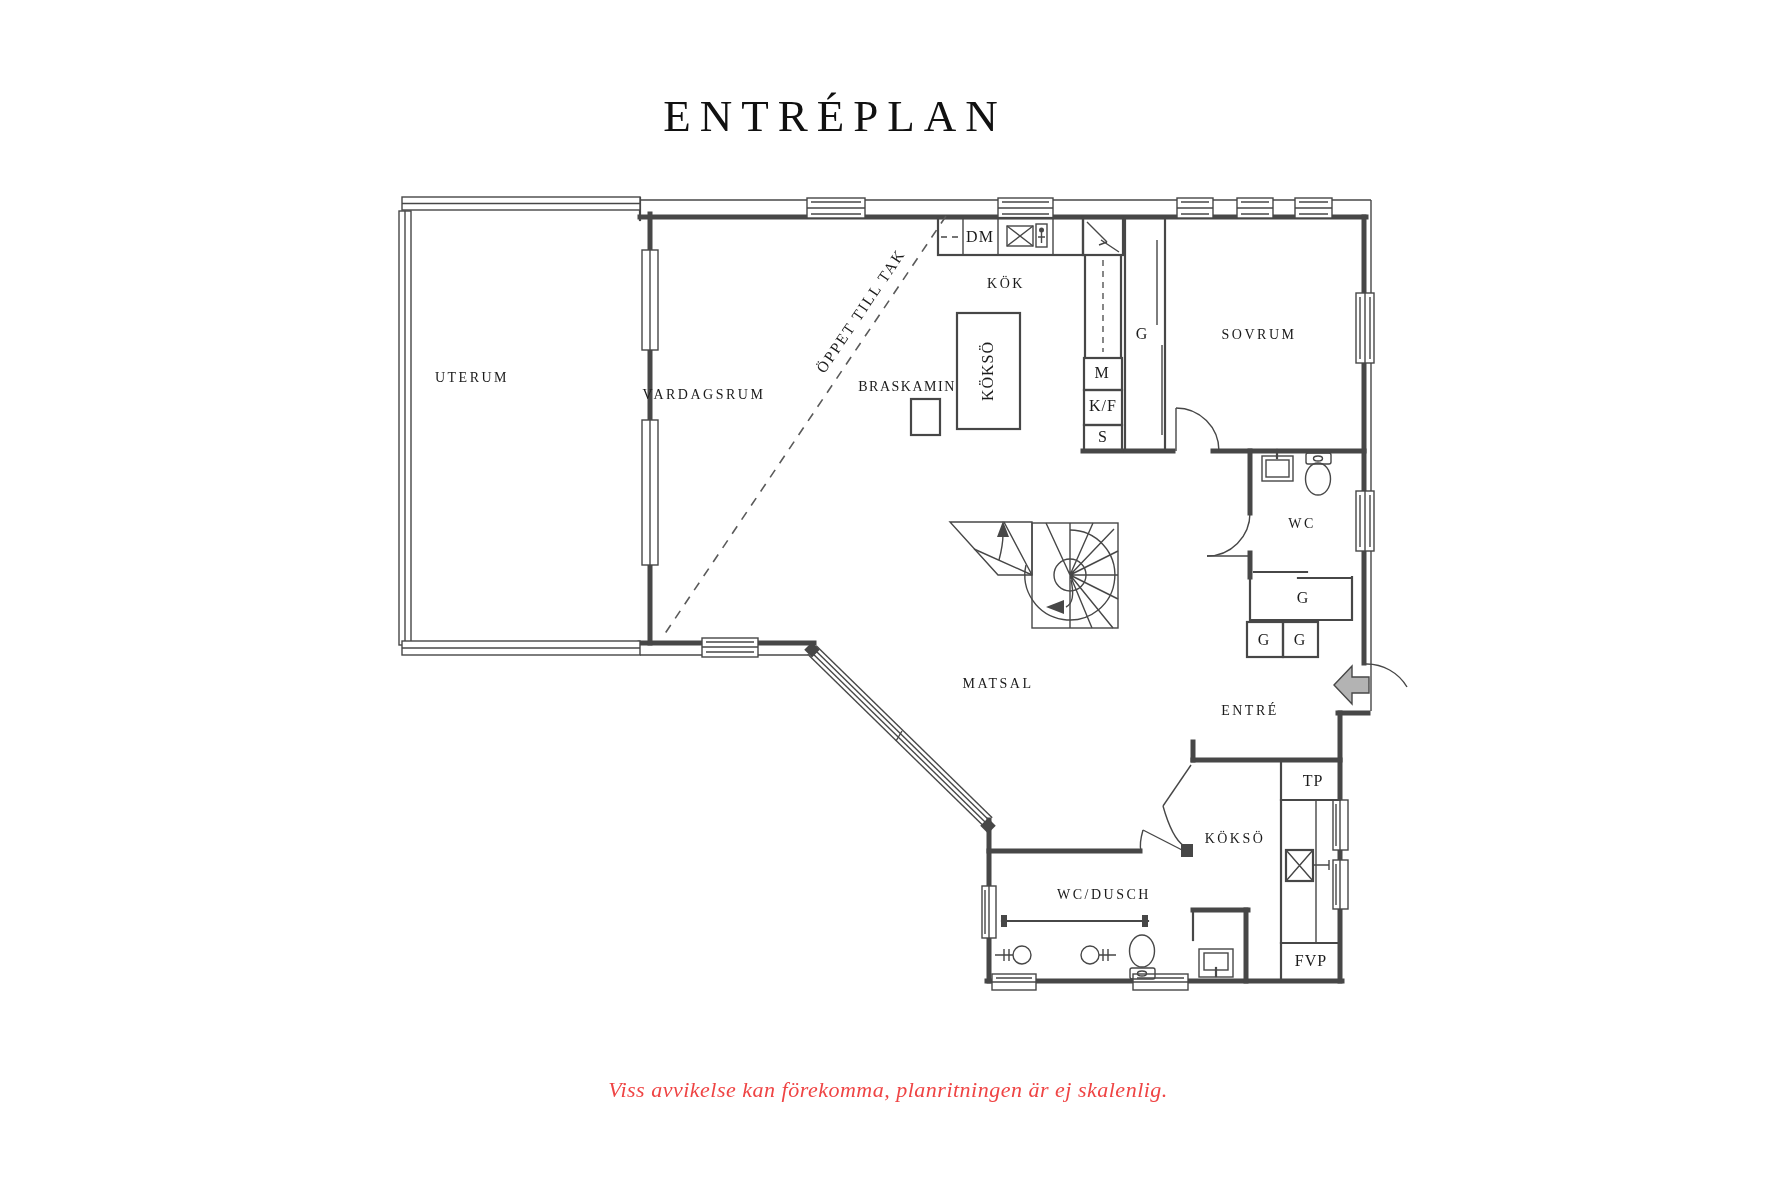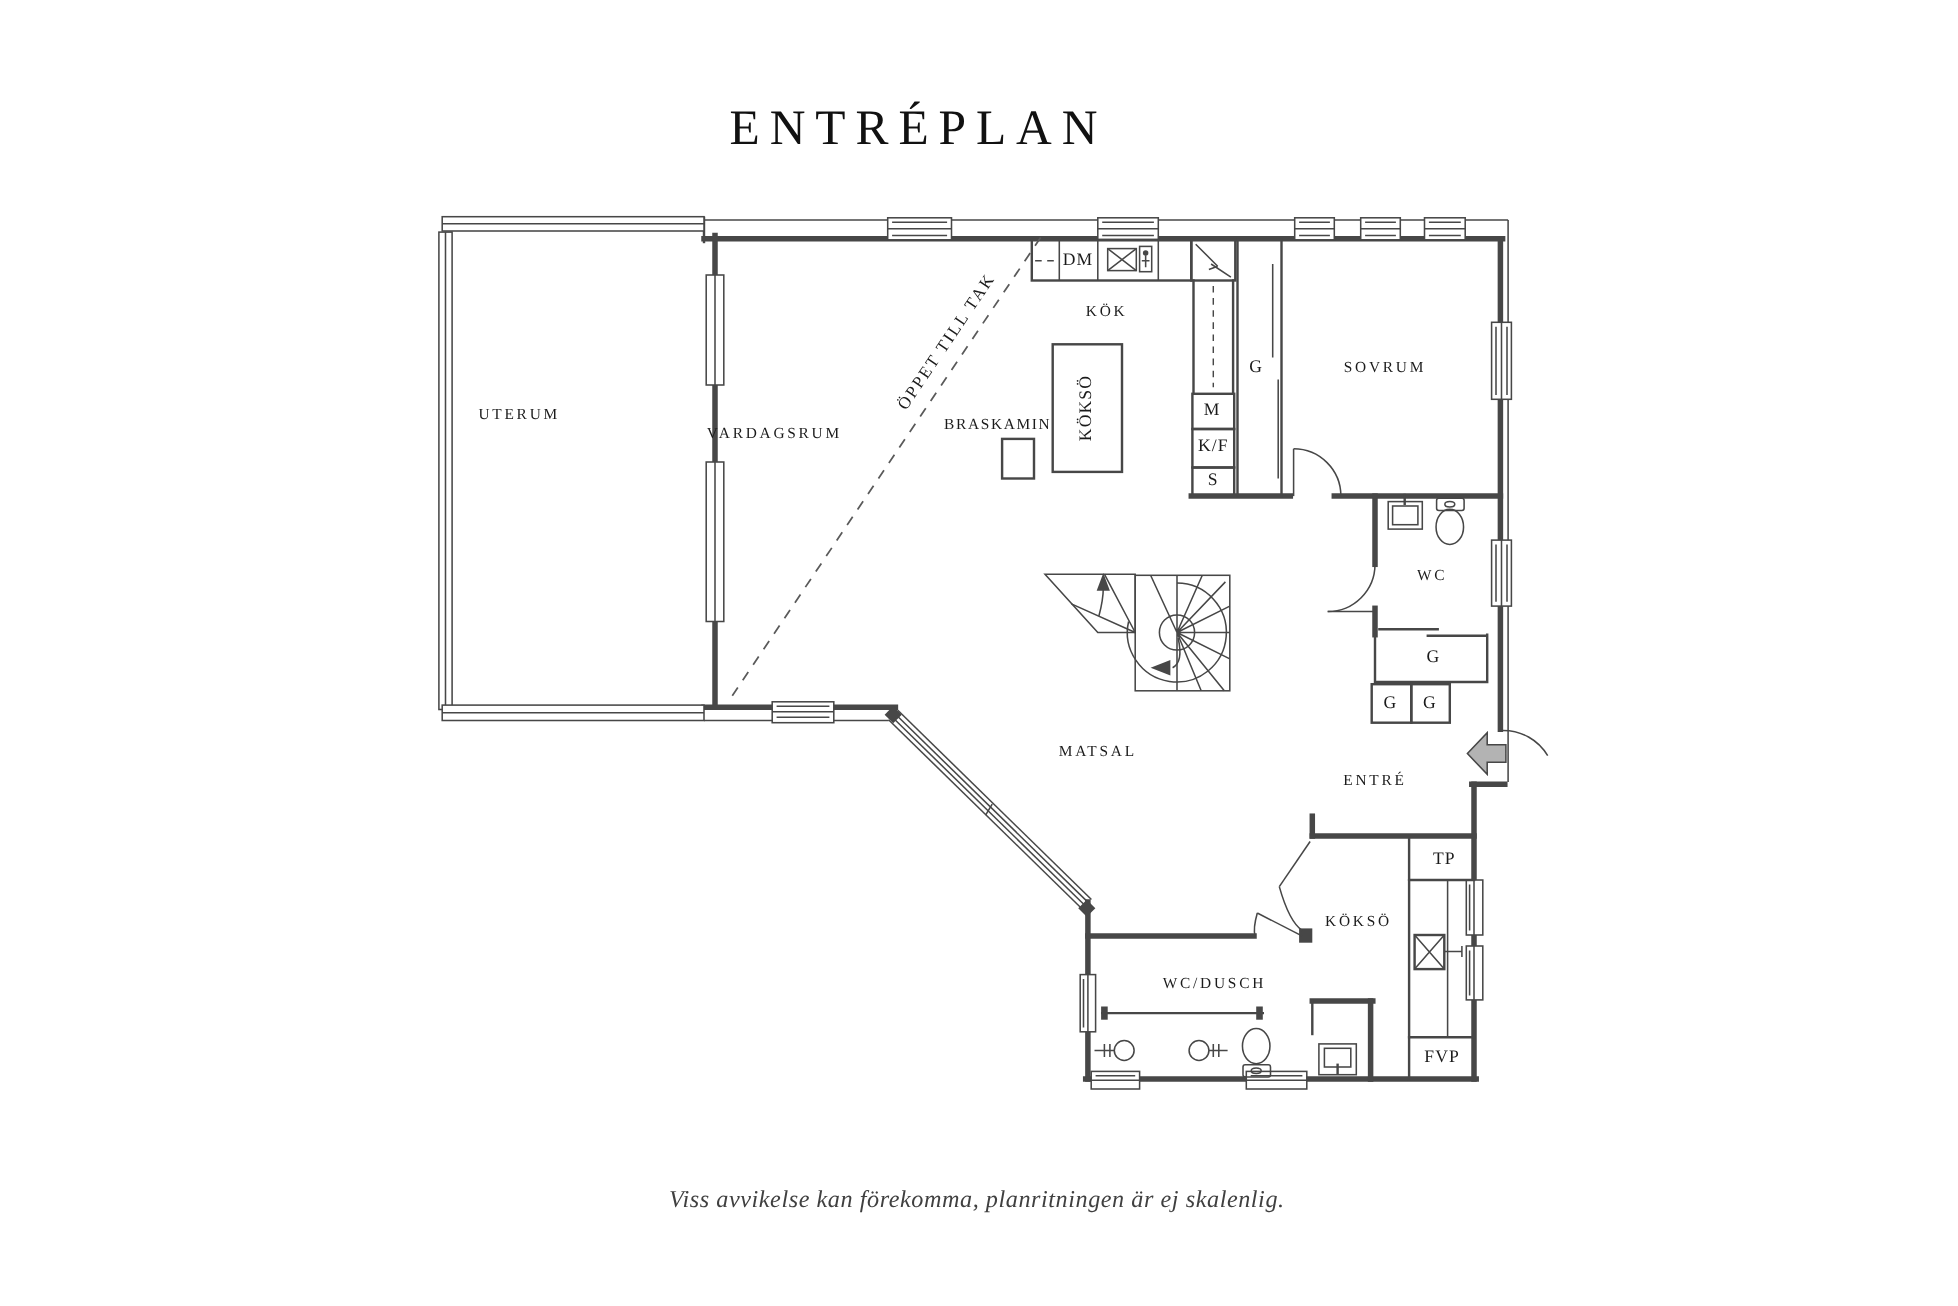--- a/index.html
+++ b/index.html
@@ -5,21 +5,21 @@
   html,body{margin:0;padding:0;background:#ffffff;}
   .stage{position:relative;width:1780px;height:1187px;background:#ffffff;overflow:hidden;
          font-family:"Liberation Serif",serif;}
   svg.plan{position:absolute;left:0;top:0;}
   .lbl{position:absolute;transform:translate(-50%,-50%);color:#1b1b1b;white-space:nowrap;
        font-family:"Liberation Serif",serif;}
   .title{font-size:45px;letter-spacing:9px;color:#111;}
   .room{font-size:14px;letter-spacing:2.5px;}
   .small{font-size:16px;letter-spacing:1px;}
   .tiny{font-size:14px;letter-spacing:1.5px;}
-  .footer{font-size:22px;font-style:italic;letter-spacing:0.5px;color:#404040;}
+  .footer{font-size:22px;font-style:italic;letter-spacing:0.5px;color:#ef4444;}
   .rot90{transform:translate(-50%,-50%) rotate(-90deg);}
   .rot56{transform:translate(-50%,-50%) rotate(-56deg);letter-spacing:2px;font-size:15.5px;}
   
   .p-title{left:835px;top:116px;}
   .p-uterum{left:472px;top:378px;}
   .p-vardagsrum{left:704px;top:395px;text-align:right;}
   .p-oppet{left:861px;top:311px;}
   .p-kok{left:1006px;top:284px;}
   .p-koksso{left:988px;top:371px;}
   .p-braskamin{left:907px;top:387px;}

